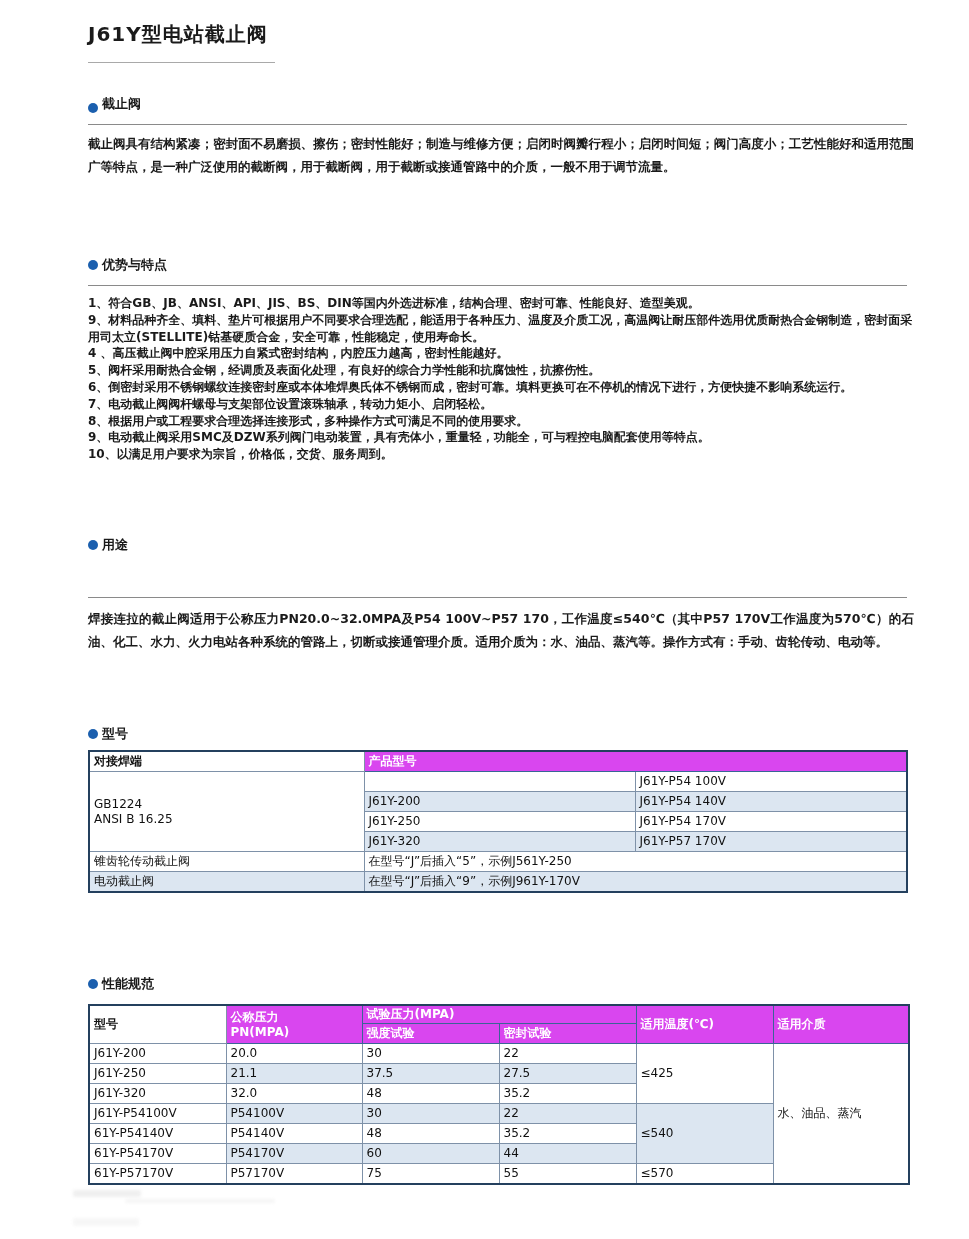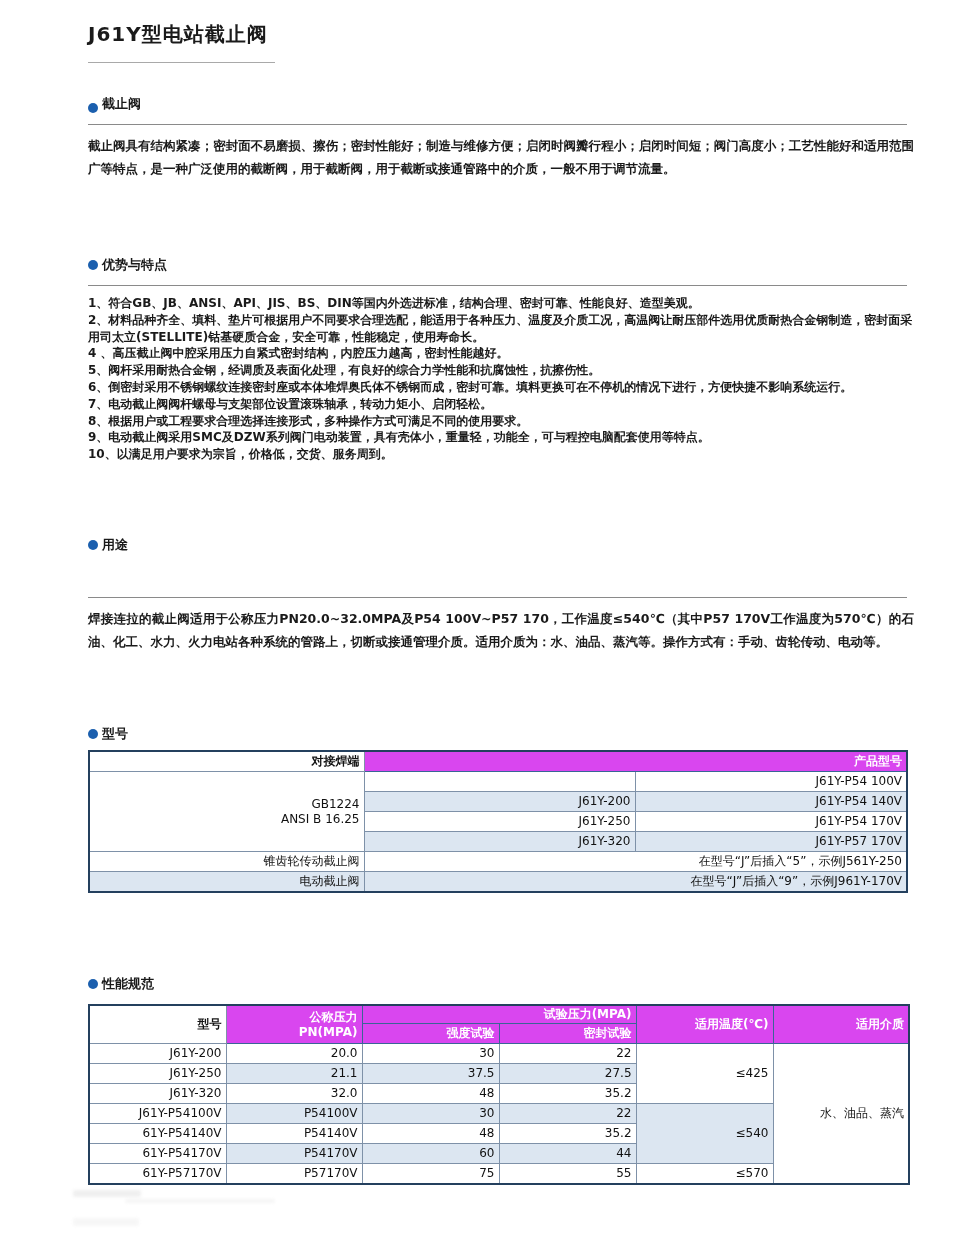--- a/index.html
+++ b/index.html
@@ -12,51 +12,51 @@
   .sec-head{position:absolute;left:88px;display:flex;align-items:center;gap:4px;font-size:13px;font-weight:700;}
   .bullet{display:inline-block;width:10px;height:10px;border-radius:50%;background:#1b5fae;flex:0 0 auto;}
   .sec-rule{position:absolute;left:88px;width:819px;border-top:1px solid #8a8a8a;}
 
   .para{position:absolute;left:88px;width:826px;font-size:12.5px;line-height:23px;font-weight:600;text-align:justify;}
 
   .feat-list{position:absolute;left:88px;width:832px;font-size:12px;line-height:16.8px;font-weight:600;list-style:none;margin:0;padding:0;}
 
   .tbl-wrap{position:absolute;left:88px;}
   table.tbl{border-collapse:collapse;table-layout:fixed;font-size:12px;border:2px solid #24405e;}
-  table.tbl td,table.tbl th{border:1px solid #7e91a8;text-align:right;vertical-align:middle;padding:0 4px;height:19px;line-height:1.25;font-weight:400;color:#111;overflow:hidden;white-space:nowrap;}
+  table.tbl td,table.tbl th{border:1px solid #7e91a8;text-align:left;vertical-align:middle;padding:0 4px;height:19px;line-height:1.25;font-weight:400;color:#111;overflow:hidden;white-space:nowrap;}
   table.tbl th.blue{background:#d946ef;color:#fff;font-weight:700;border-color:#3a6496;}
   table.tbl th.plain{background:#fff;color:#111;font-weight:700;}
   table.tbl td.lt{background:#dce6f1;}
   table.tbl td.wt{background:#fff;}
 
   .artifact{position:absolute;background:#c9c9c9;opacity:.28;filter:blur(1.5px);border-radius:2px;}
 </style>
 </head>
 <body>
 
 <div class="page">
 
   <h1 class="doc-title">J61Y型电站截止阀</h1>
   <div class="title-rule"></div>
 
   <div class="sec-head" style="top:95px;align-items:flex-end;">
     <span class="bullet"></span>
     <span>截止阀</span>
   </div>
   <div class="sec-rule" style="top:124px;"></div>
-  <p class="para" style="top:121px;">截止阀具有结构紧凑；密封面不易磨损、擦伤；密封性能好；制造与维修方便；启闭时阀瓣行程小；启闭时间短；阀门高度小；工艺性能好和适用范围广等特点，是一种广泛使用的截断阀，用于截断阀，用于截断或接通管路中的介质，一般不用于调节流量。</p>
+  <p class="para" style="top:121px;font-family:Liberation Mono, monospace;">截止阀具有结构紧凑；密封面不易磨损、擦伤；密封性能好；制造与维修方便；启闭时阀瓣行程小；启闭时间短；阀门高度小；工艺性能好和适用范围广等特点，是一种广泛使用的截断阀，用于截断阀，用于截断或接通管路中的介质，一般不用于调节流量。</p>
 
   <div class="sec-head" style="top:256px;justify-content:flex-end;">
     <span class="bullet"></span>
     <span>优势与特点</span>
   </div>
   <div class="sec-rule" style="top:285px;"></div>
   <ul class="feat-list" style="top:295px;">
     <li>1、符合GB、JB、ANSI、API、JIS、BS、DIN等国内外选进标准，结构合理、密封可靠、性能良好、造型美观。</li>
-    <li>2、材料品种齐全、填料、垫片可根据用户不同要求合理选配，能适用于各种压力、温度及介质工况，高温阀让耐压部件选用优质耐热合金钢制造，密封面采用司太立(STELLITE)钴基硬质合金，安全可靠，性能稳定，使用寿命长。</li>
+    <li>9、材料品种齐全、填料、垫片可根据用户不同要求合理选配，能适用于各种压力、温度及介质工况，高温阀让耐压部件选用优质耐热合金钢制造，密封面采用司太立(STELLITE)钴基硬质合金，安全可靠，性能稳定，使用寿命长。</li>
     <li>4 、高压截止阀中腔采用压力自紧式密封结构，内腔压力越高，密封性能越好。</li>
     <li>5、阀杆采用耐热合金钢，经调质及表面化处理，有良好的综合力学性能和抗腐蚀性，抗擦伤性。</li>
     <li>6、倒密封采用不锈钢螺纹连接密封座或本体堆焊奥氏体不锈钢而成，密封可靠。填料更换可在不停机的情况下进行，方便快捷不影响系统运行。</li>
     <li>7、电动截止阀阀杆螺母与支架部位设置滚珠轴承，转动力矩小、启闭轻松。</li>
     <li>8、根据用户或工程要求合理选择连接形式，多种操作方式可满足不同的使用要求。</li>
     <li>9、电动截止阀采用SMC及DZW系列阀门电动装置，具有壳体小，重量轻，功能全，可与程控电脑配套使用等特点。</li>
     <li>10、以满足用户要求为宗旨，价格低，交货、服务周到。</li>
   </ul>
 
   <div class="sec-head" style="top:536px;">

